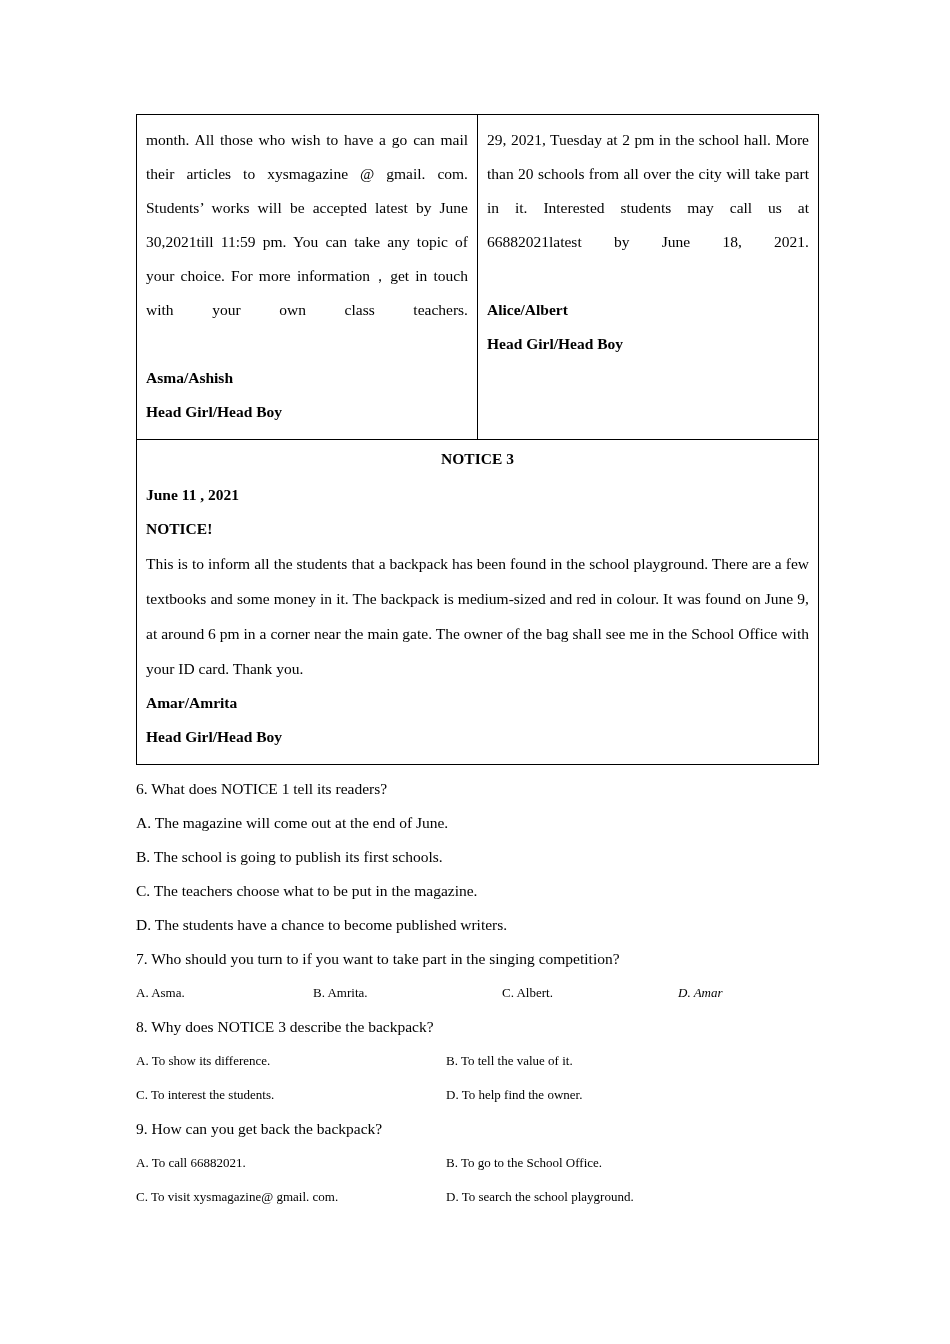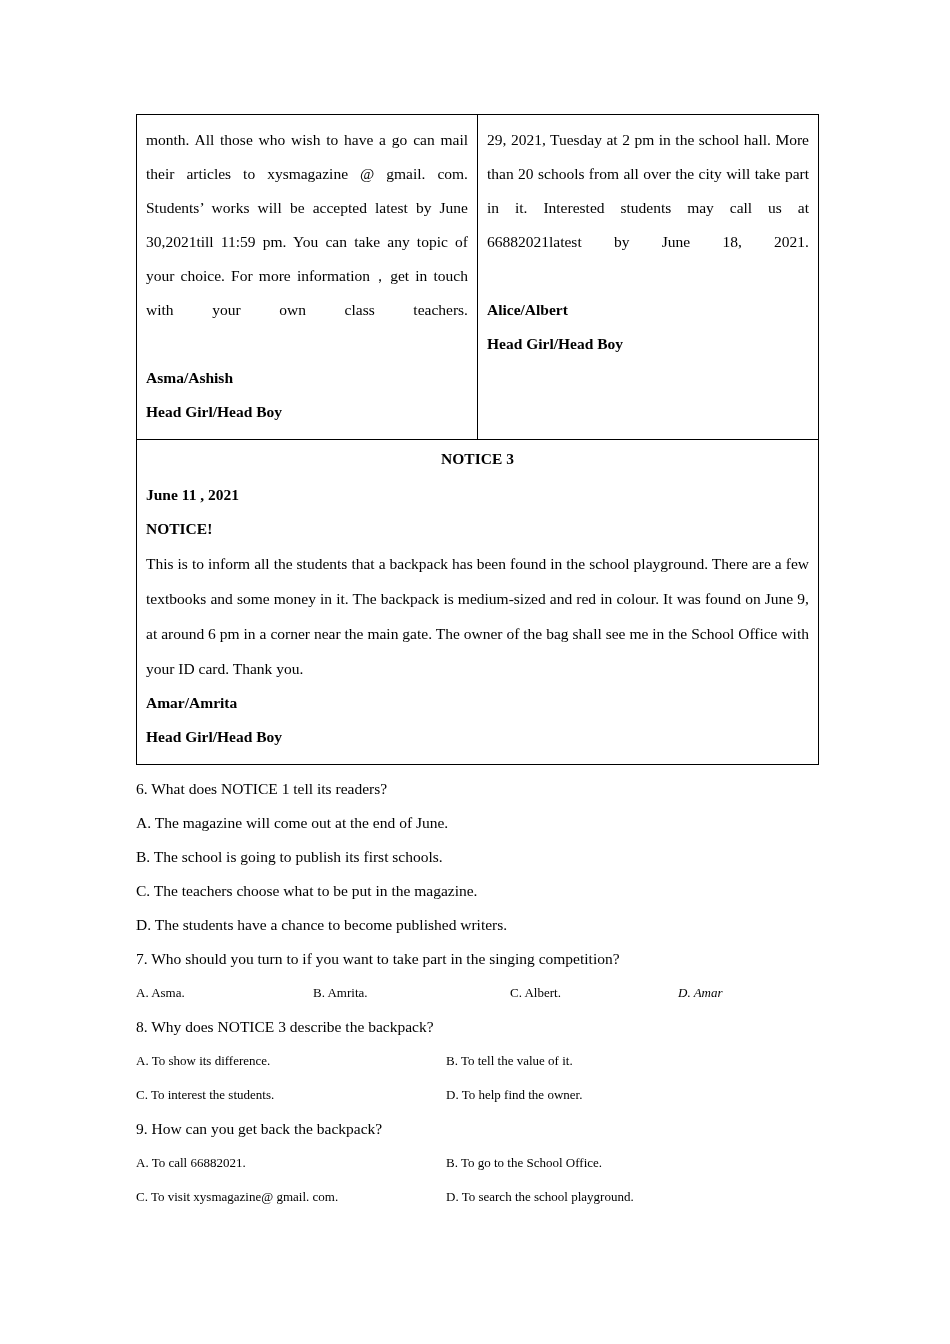--- a/index.html
+++ b/index.html
@@ -103,21 +103,21 @@
   }
   .opt {
     position: absolute;
     top: 0;
     white-space: nowrap;
   }
   .opt-2col-a { left: 0px; }
   .opt-2col-b { left: 310px; }
   .opt-4col-a { left: 0px; }
   .opt-4col-b { left: 177px; }
-  .opt-4col-c { left: 374px; font-family: Liberation Serif, serif; }
+  .opt-4col-c { left: 366px; font-family: Liberation Serif, serif; }
   .opt-4col-d { left: 542px; font-style: italic; }
 </style>
 </head>
 <body>
 
 <div class="page">
 
   <table class="notice-table">
     <tbody>
         <tr>

